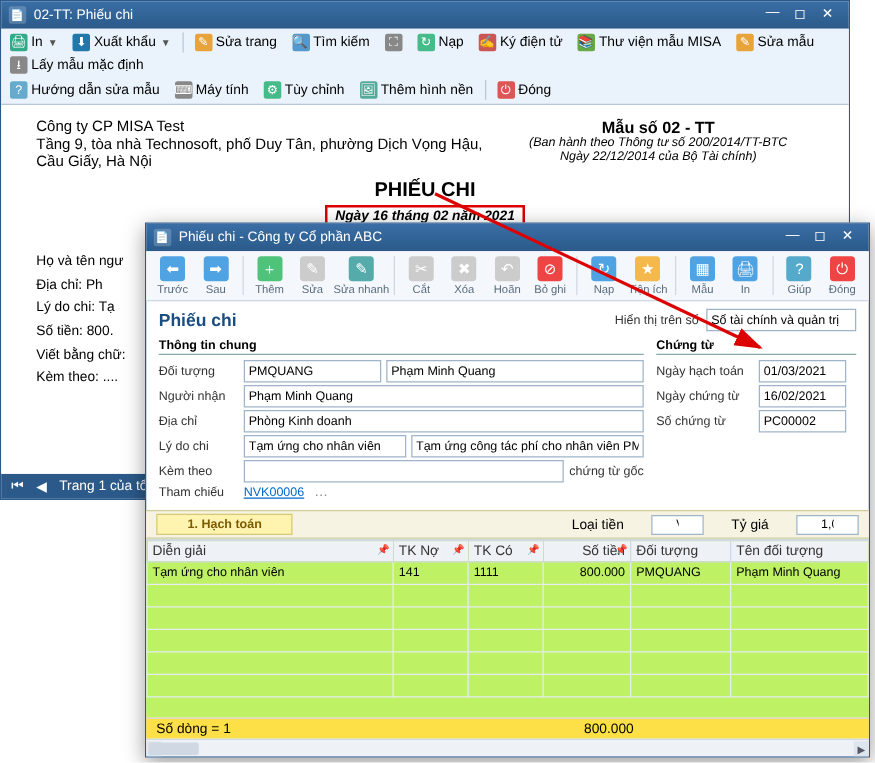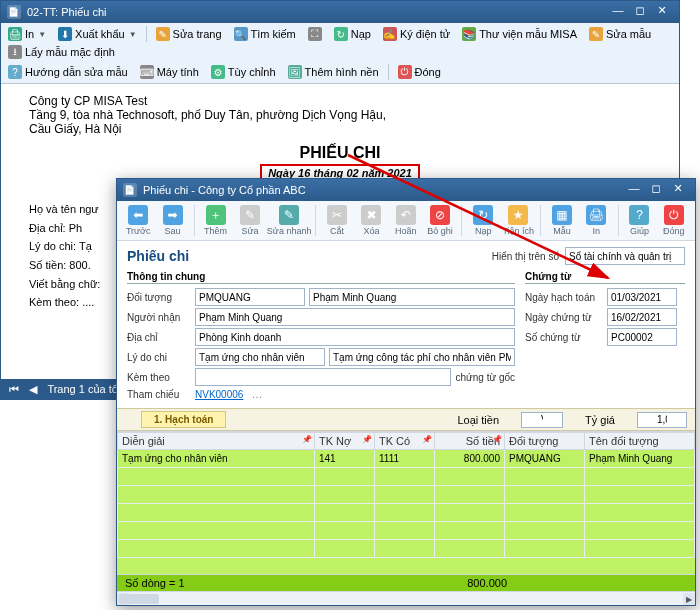--- a/index.html
+++ b/index.html
@@ -41,30 +41,30 @@
 .fgroup { border:none; }
 .fgroup .gtitle { font-weight:bold; font-size:10px; border-bottom:1px solid #8aa; margin-bottom:4px; padding-bottom:1px;}
 .frow { display:flex; align-items:center; margin:2px 0; gap:4px;}
 .frow label { width:64px; color:#333; font-size:10px;}
 .frow input { border:1px solid #9fb4c9; height:18px; padding:0 3px; font-size:10px; background:#fff;}
 .link { color:#0066cc; text-decoration:underline; cursor:pointer; font-size:10px;}
 .rt { font-size:10px; color:#333;}
 .box-red { border:2px solid #d00; }
 
 .tabrow { background:#f7f3e3; border-top:1px solid #cfc99d; border-bottom:1px solid #cfc99d; padding:2px 8px; display:flex; align-items:center;}
-.tab { background:#fff3b0; border:1px solid #d4c97a; padding:2px 12px; font-size:10px; font-weight:bold; color:#7a5b00;margin-left:16px;}
+.tab { background:#fff3b0; border:1px solid #d4c97a; padding:2px 24px; font-size:10px; font-weight:bold; color:#7a5b00;}
 .tabright { margin-left:auto; display:flex; align-items:center; gap:22px; font-size:10px;}
 .tabright input { border:1px solid #9fb4c9; height:16px; font-size:10px; padding:0 19px;}
 
 .grid { flex:1; overflow:auto; background:#bef264; border-top:1px solid #cfd8e3;}
 table { width:100%; border-collapse:collapse; }
 th { background:#eef2f7; border:1px solid #cfd8e3; padding:2px 4px; font-size:10px; font-weight:normal; color:#333; text-align:left; position:relative;}
 th .pin { position:absolute; right:2px; top:2px; font-size:8px; color:#888;}
 td { border:1px solid #e6ecf2; padding:2px 4px; font-size:10px; height:18px;}
-.gridfoot { background:#84cc16; border-top:1px solid #cfd8e3; padding:2px 8px; display:flex; font-size:10px;}
+.gridfoot { background:#fde047; border-top:1px solid #cfd8e3; padding:2px 8px; display:flex; font-size:10px;}
 .scrollh { height:14px; background:#eef2f7; border-top:1px solid #cfd8e3; position:relative;}
 .scrollh .thumb{position:absolute;left:2px;top:2px;height:10px;width:40px;background:#cfd8e3;border-radius:2px;}
 .scrollh .ar{position:absolute;top:1px;width:12px;height:12px;background:#dde5ee;display:flex;align-items:center;justify-content:center;font-size:8px;color:#556;}
 
 .arrow { position:absolute; pointer-events:none; }
 </style>
 </head>
 <body>
 
 <div class="win" style="left:0;top:0;width:680px;height:400px;">
@@ -139,20 +139,25 @@
     <span class="tbtn">
         <span class="ic" style="background:#d55">⏻</span>
         <span>Đóng</span>
       </span>
   </div>
   <div class="doc">
     <div class="hdr">
       <div class="left">
         <div style="font-size:12px">Công ty CP MISA Test</div>
         <div style="font-size:12px">Tầng 9, tòa nhà Technosoft, phố Duy Tân, phường Dịch Vọng Hậu, Cầu Giấy, Hà Nội</div>
+      </div>
+      <div class="right">
+        <div style="font-weight:bold;font-size:13px">Mẫu số 02 - TT</div>
+        <div style="font-style:italic;font-size:10px">(Ban hành theo Thông tư số 200/2014/TT-BTC</div>
+        <div style="font-style:italic;font-size:10px">Ngày 22/12/2014 của Bộ Tài chính)</div>
       </div>
     </div>
     <div class="ptitle">PHIẾU CHI</div>
     <div class="datewrap"><span class="pdate">Ngày 16 tháng 02 năm 2021</span></div>
     <div class="meta">
       <div><span>Quyển số:</span></div>
       <div><span>Số:</span> <span>PC00002</span></div>
       <div><span>Nợ:</span> <span>141</span></div>
     </div>
     <div class="body">

